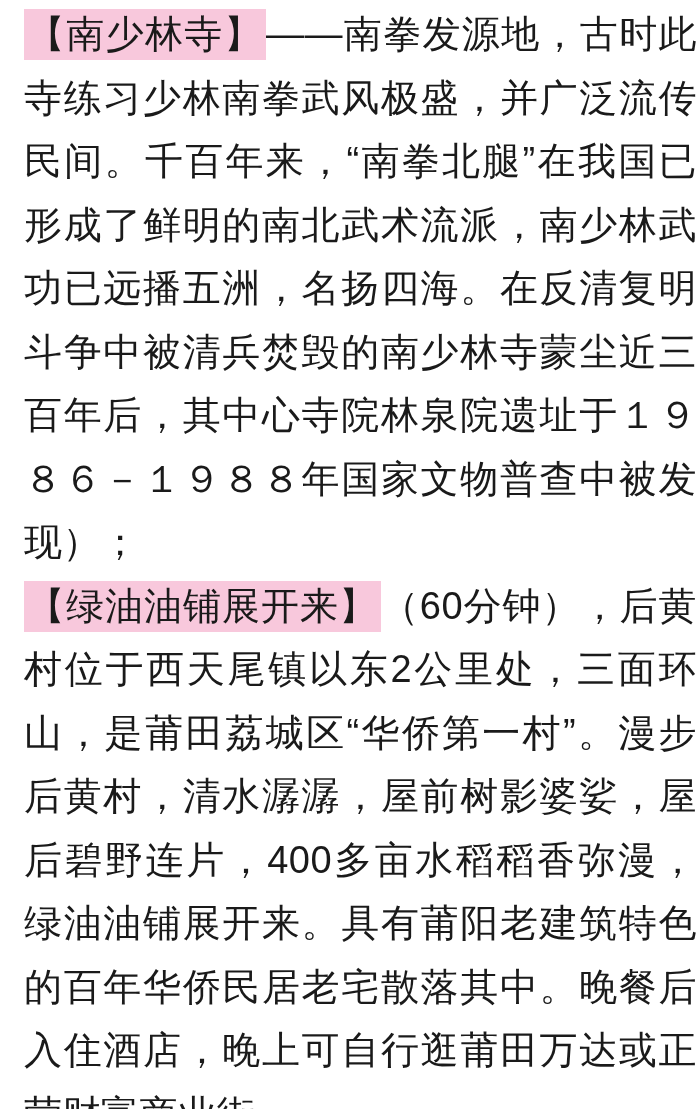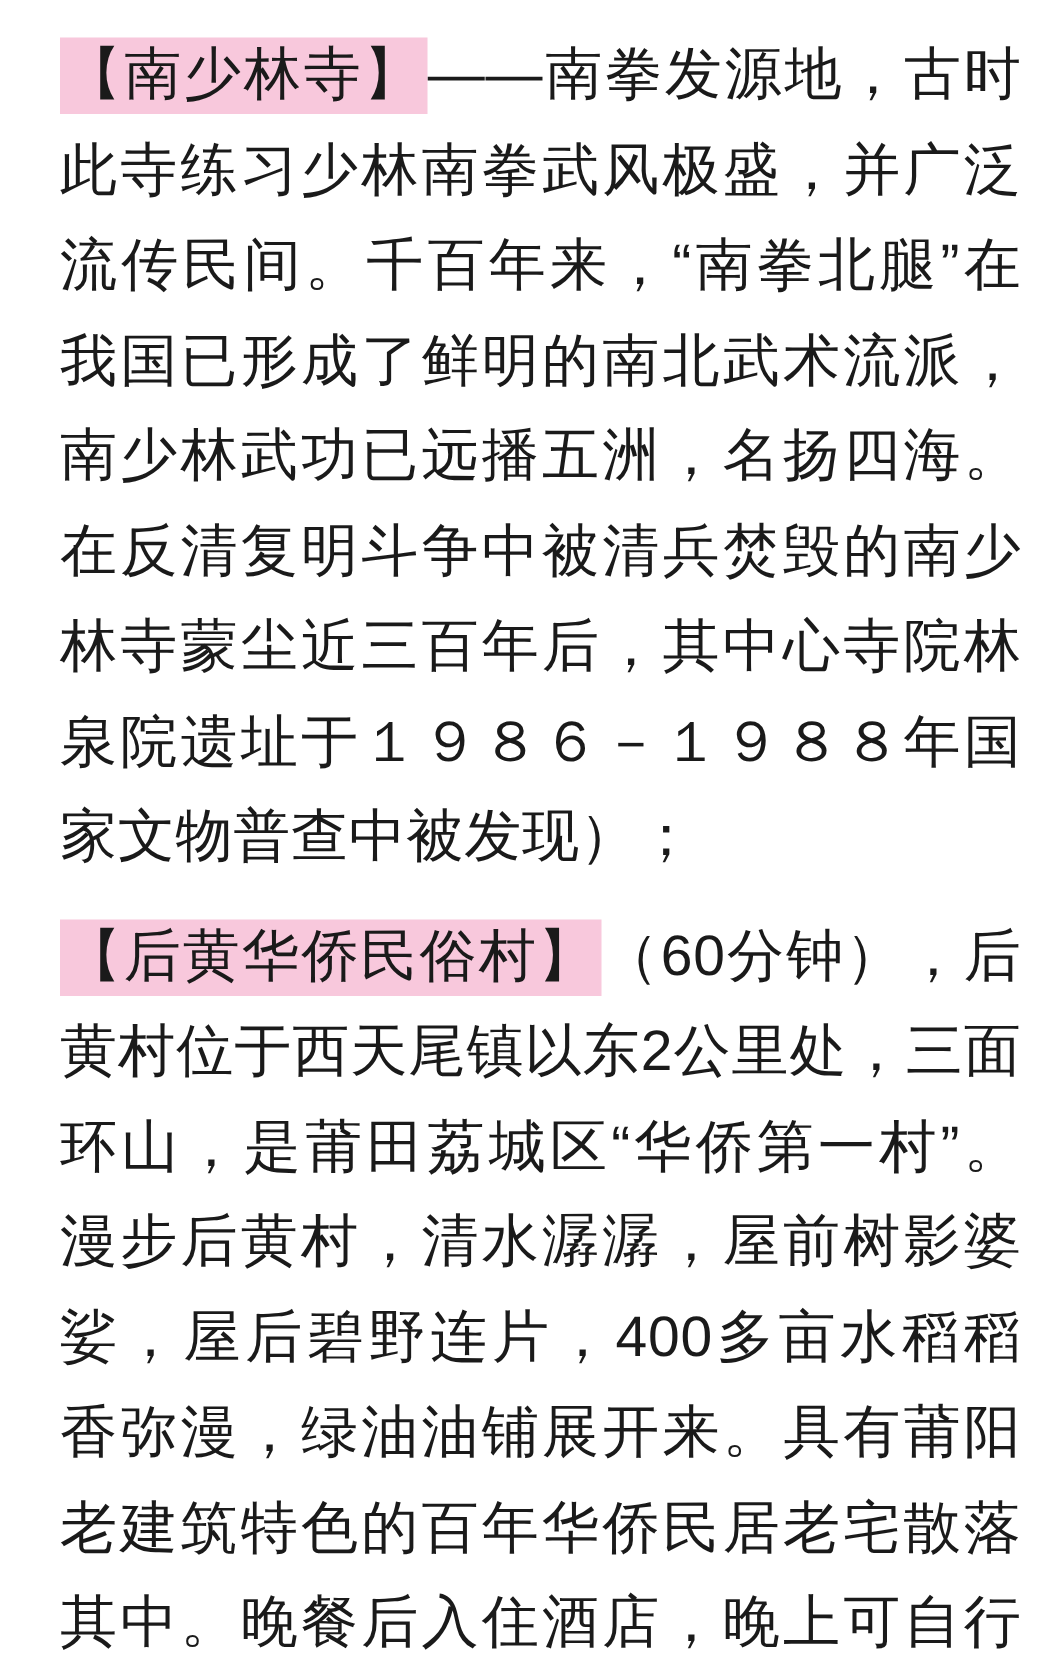--- a/index.html
+++ b/index.html
@@ -17,37 +17,37 @@
     width: 700px;
     padding: 3px 3px 0 24px;
     font-family: "Liberation Sans", "DejaVu Sans", sans-serif;
     font-size: 38px;
     line-height: 63.5px;
     color: #1a1a1a;
     text-align: justify;
     letter-spacing: 0.5px;
   }
   .doc p {
-    margin: 16px;
+    margin: 0;
     padding: 0;
     text-justify: inter-ideograph;
   }
   .hl {
     background: #f8c8dc;
     padding: 4px 3px 5px 3px;
     box-decoration-break: clone;
     -webkit-box-decoration-break: clone;
   }
 </style>
 </head>
 <body>
 
 <div class="doc">
 
   <p>
     <span class="hl">【南少林寺】</span><span>——南拳发源地，古时此寺练习少林南拳武风极盛，并广泛流传民间。千百年来，“南拳北腿”在我国已形成了鲜明的南北武术流派，南少林武功已远播五洲，名扬四海。在反清复明斗争中被清兵焚毁的南少林寺蒙尘近三百年后，其中心寺院林泉院遗址于１９８６－１９８８年国家文物普查中被发现）；</span>
   </p>
 
   <p>
-    <span class="hl">【后黄华侨民俗村】</span><span>（60分钟），后黄村位于西天尾镇以东2公里处，三面环山，是莆田荔城区“华侨第一村”。漫步后黄村，清水潺潺，屋前树影婆娑，屋后碧野连片，400多亩水稻稻香弥漫，绿油油铺展开来。具有莆阳老建筑特色的百年华侨民居老宅散落其中。晚餐后入住酒店，晚上可自行逛莆田万达或正荣财富商业街</span>
+    <span class="hl">【绿油油铺展开来】</span><span>（60分钟），后黄村位于西天尾镇以东2公里处，三面环山，是莆田荔城区“华侨第一村”。漫步后黄村，清水潺潺，屋前树影婆娑，屋后碧野连片，400多亩水稻稻香弥漫，绿油油铺展开来。具有莆阳老建筑特色的百年华侨民居老宅散落其中。晚餐后入住酒店，晚上可自行逛莆田万达或正荣财富商业街</span>
   </p>
 
 </div>
 
 </body></html>

